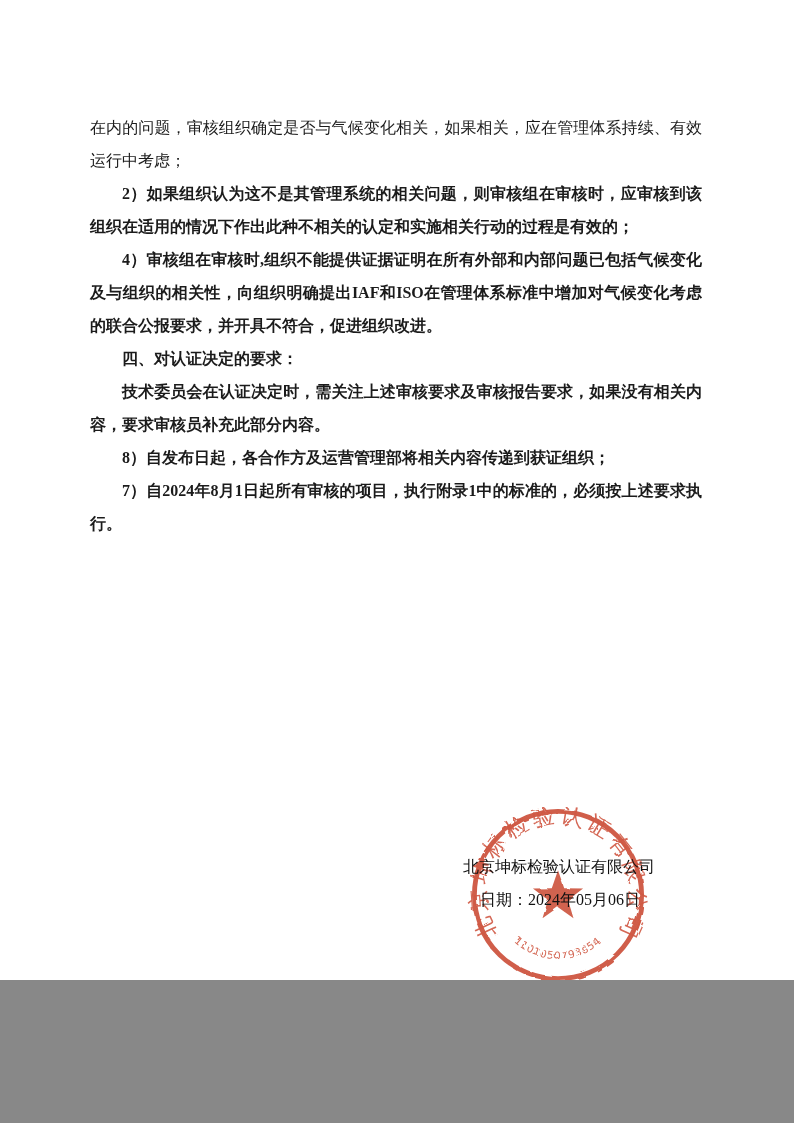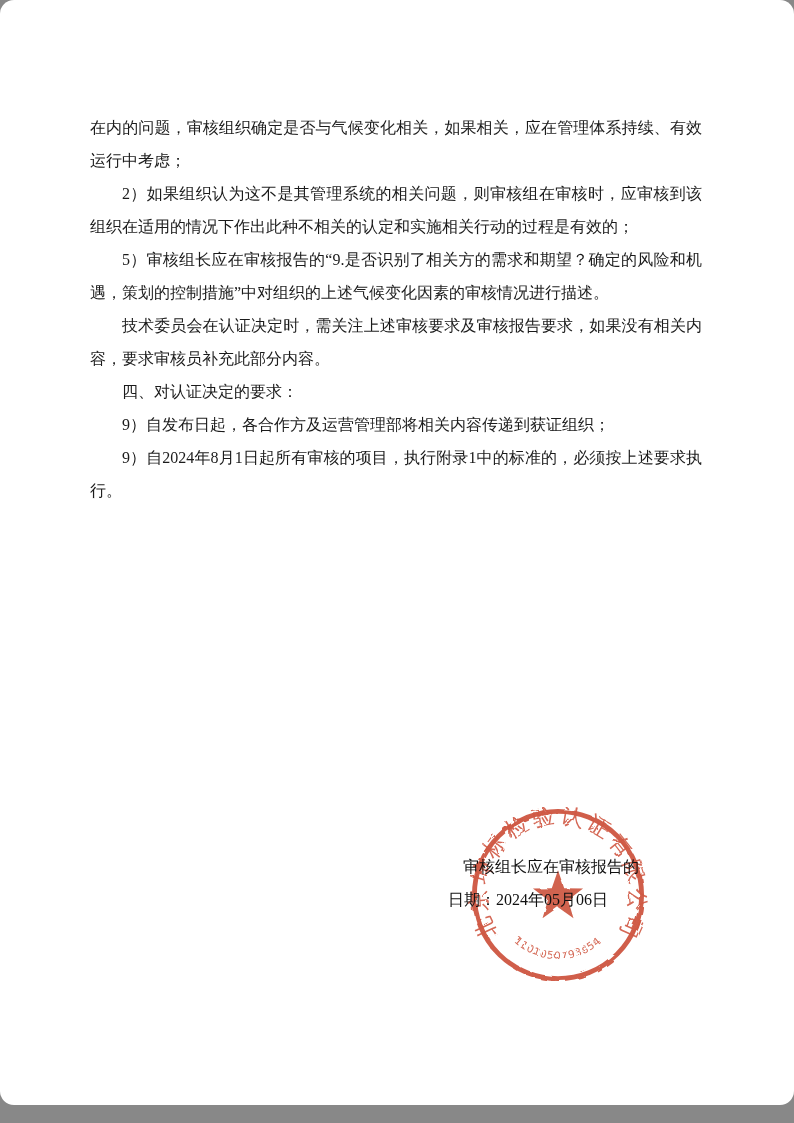--- a/index.html
+++ b/index.html
@@ -1,37 +1,36 @@
 <!DOCTYPE html>
 <html><head>
 <meta charset="utf-8">
 <style>
   html, body { margin: 0; padding: 0; background: #888; }
   .page {
     position: relative;
     width: 794px;
-    height: 1105px;
+    height: 980px;
     margin: 0 auto;
     background: #ffffff;
     overflow: hidden;
     font-family: "Liberation Serif", "DejaVu Serif", serif;
-    border-radius: 14px;
   }
   .content {
     position: absolute;
     left: 90px;
     top: 111px;
     width: 612px;
     font-size: 16px;
     line-height: 33px;
     color: #1b1b1b;
     text-align: justify;
   }
   .content p { margin: 0; padding: 0; }
-  .content p.indent { text-indent: 2em; }
+  .content p.indent { text-indent: 2em; font-weight: bold; }
 
   .stamp-wrap {
     position: absolute;
     left: 463px;
     top: 807px;
     width: 190px;
     height: 176px;
     z-index: 1;
     opacity: 0.92;
   }
@@ -42,42 +41,42 @@
     left: 463px;
     top: 857px;
     font-size: 16px;
     line-height: 20px;
     color: #111111;
     z-index: 2;
     white-space: nowrap;
   }
   .sig-date {
     position: absolute;
-    left: 448px;
+    left: 480px;
     top: 890px;
     font-size: 16px;
     line-height: 20px;
     color: #111111;
     z-index: 2;
     white-space: nowrap;
   }
 </style>
 </head>
 <body>
 
 <div class="page">
 
   <div class="content">
       <p class="">在内的问题，审核组织确定是否与气候变化相关，如果相关，应在管理体系持续、有效运行中考虑；</p>
       <p class="indent">2）如果组织认为这不是其管理系统的相关问题，则审核组在审核时，应审核到该组织在适用的情况下作出此种不相关的认定和实施相关行动的过程是有效的；</p>
-      <p class="indent">5）审核组长应在审核报告的“9.是否识别了相关方的需求和期望？确定的风险和机遇，策划的控制措施”中对组织的上述气候变化因素的审核情况进行描述。</p>
+      <p class="indent">4）审核组在审核时,组织不能提供证据证明在所有外部和内部问题已包括气候变化及与组织的相关性，向组织明确提出IAF和ISO在管理体系标准中增加对气候变化考虑的联合公报要求，并开具不符合，促进组织改进。</p>
+      <p class="indent">四、对认证决定的要求：</p>
       <p class="indent">技术委员会在认证决定时，需关注上述审核要求及审核报告要求，如果没有相关内容，要求审核员补充此部分内容。</p>
-      <p class="indent">四、对认证决定的要求：</p>
-      <p class="indent">9）自发布日起，各合作方及运营管理部将相关内容传递到获证组织；</p>
-      <p class="indent">9）自2024年8月1日起所有审核的项目，执行附录1中的标准的，必须按上述要求执行。</p>
+      <p class="indent">8）自发布日起，各合作方及运营管理部将相关内容传递到获证组织；</p>
+      <p class="indent">7）自2024年8月1日起所有审核的项目，执行附录1中的标准的，必须按上述要求执行。</p>
     </div>
 
   <div class="stamp-wrap">
     <svg viewBox="0 0 200 200" xmlns="http://www.w3.org/2000/svg">
       <defs>
         <path id="ringArc" d="M 32.8,147 A 82,82 0 1 1 167.2,147" fill="none"></path>
         <path id="serialArc" d="M 48.4,151.6 A 73,73 0 0 0 151.6,151.6" fill="none"></path>
         <filter id="roughInk" x="-10%" y="-10%" width="120%" height="120%">
           <feTurbulence type="fractalNoise" baseFrequency="0.09" numOctaves="2" result="noise"></feTurbulence>
           <feDisplacementMap in="SourceGraphic" in2="noise" scale="3.5"></feDisplacementMap>
@@ -89,16 +88,16 @@
         <text font-size="25" fill="#cc4a33" opacity="0.9" font-family="Liberation Serif, DejaVu Serif, serif">
           <textPath href="#ringArc" startOffset="2" textLength="352" lengthAdjust="spacing">北京坤标检验认证有限公司</textPath>
         </text>
         <text font-size="12" fill="#cc4a33" opacity="0.9" letter-spacing="1" font-family="DejaVu Sans, sans-serif">
           <textPath href="#serialArc" startOffset="2" textLength="110" lengthAdjust="spacing">1101050793854</textPath>
         </text>
       </g>
     </svg>
   </div>
 
-  <div class="sig-company">审核组长应在审核报告的</div>
+  <div class="sig-company">北京坤标检验认证有限公司</div>
   <div class="sig-date">日期：2024年05月06日</div>
 
 </div>
 
 </body></html>

